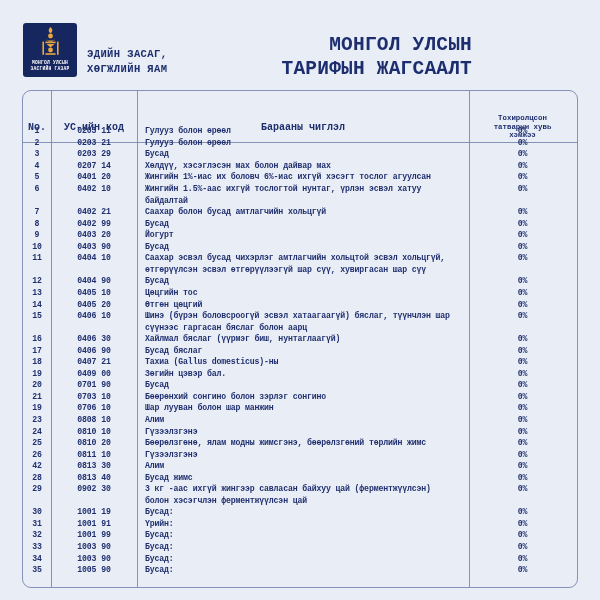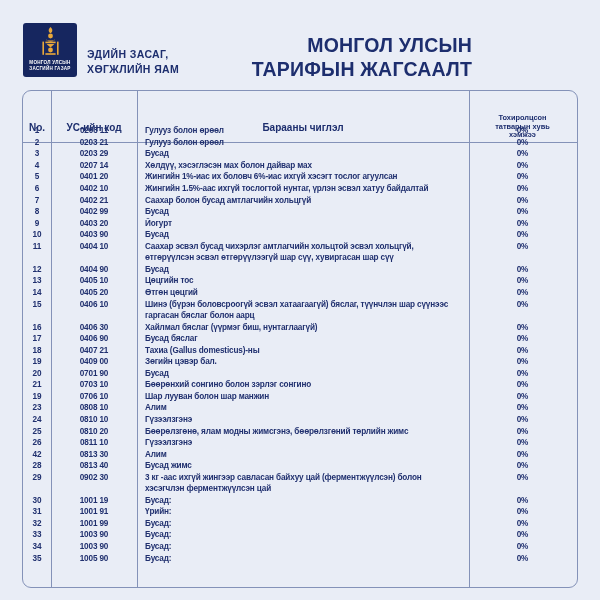--- a/index.html
+++ b/index.html
@@ -3,21 +3,21 @@
 <meta charset="utf-8">
 <style>
   html,body{margin:0;padding:0;}
   body{
     width:600px;height:600px;
     background:#e9edf6;
     font-family:"Liberation Sans",sans-serif;
     color:#1d2e6e;
     overflow:hidden;
   }
-  .page{position:relative;width:494px;height:600px;}
+  .page{position:relative;width:494px;height:600px;font-family:Liberation Mono, monospace;}
 
   
   .logo{
     position:absolute;left:23px;top:23px;width:54px;height:54px;
     background:#16265f;border-radius:3px;
   }
   .logo-emblem{
     position:absolute;top:3px;left:0;width:100%;height:32px;
     display:flex;align-items:center;justify-content:center;
   }

